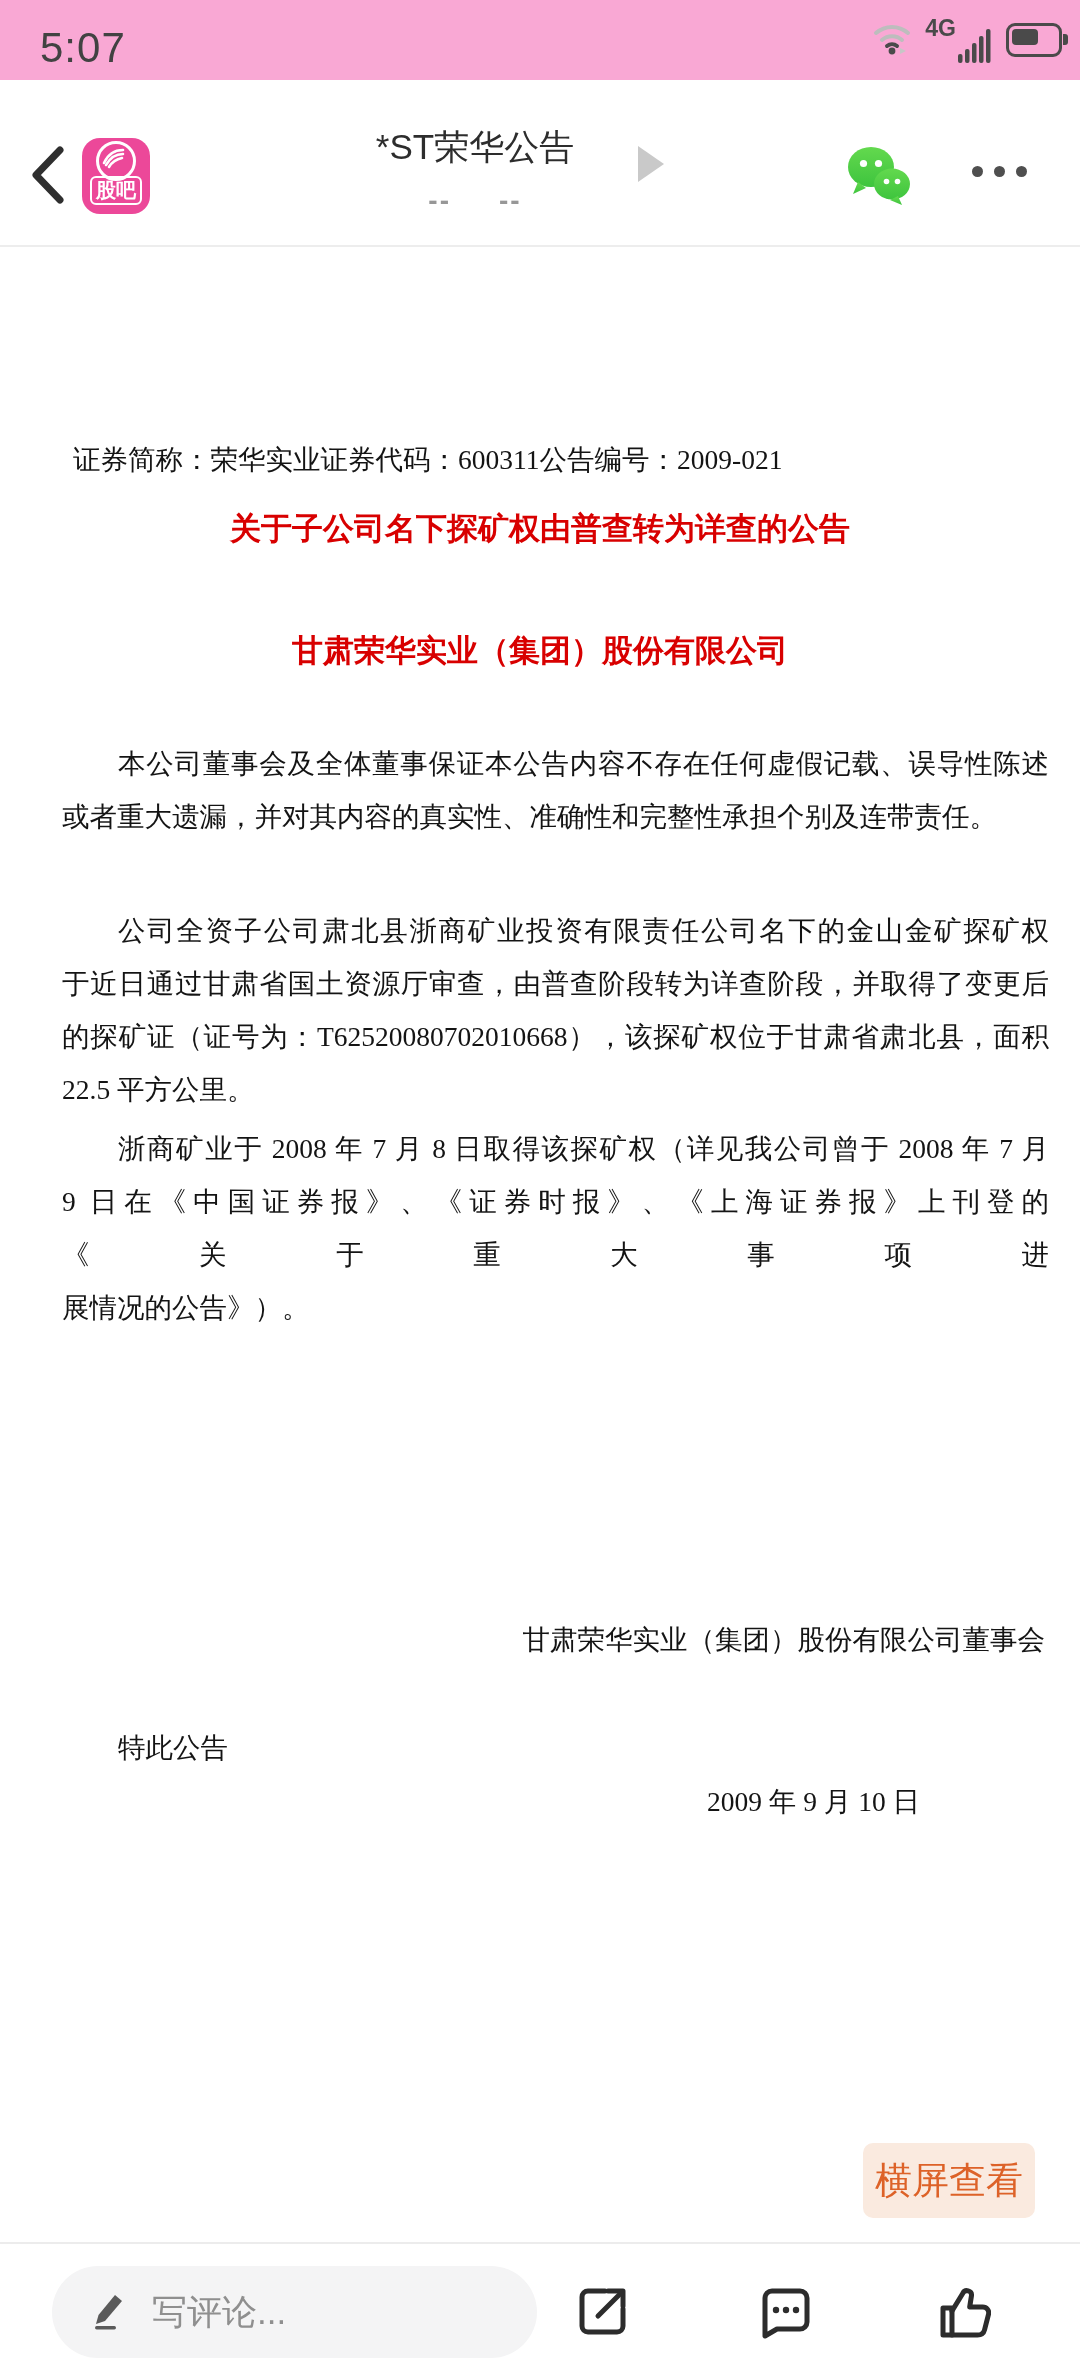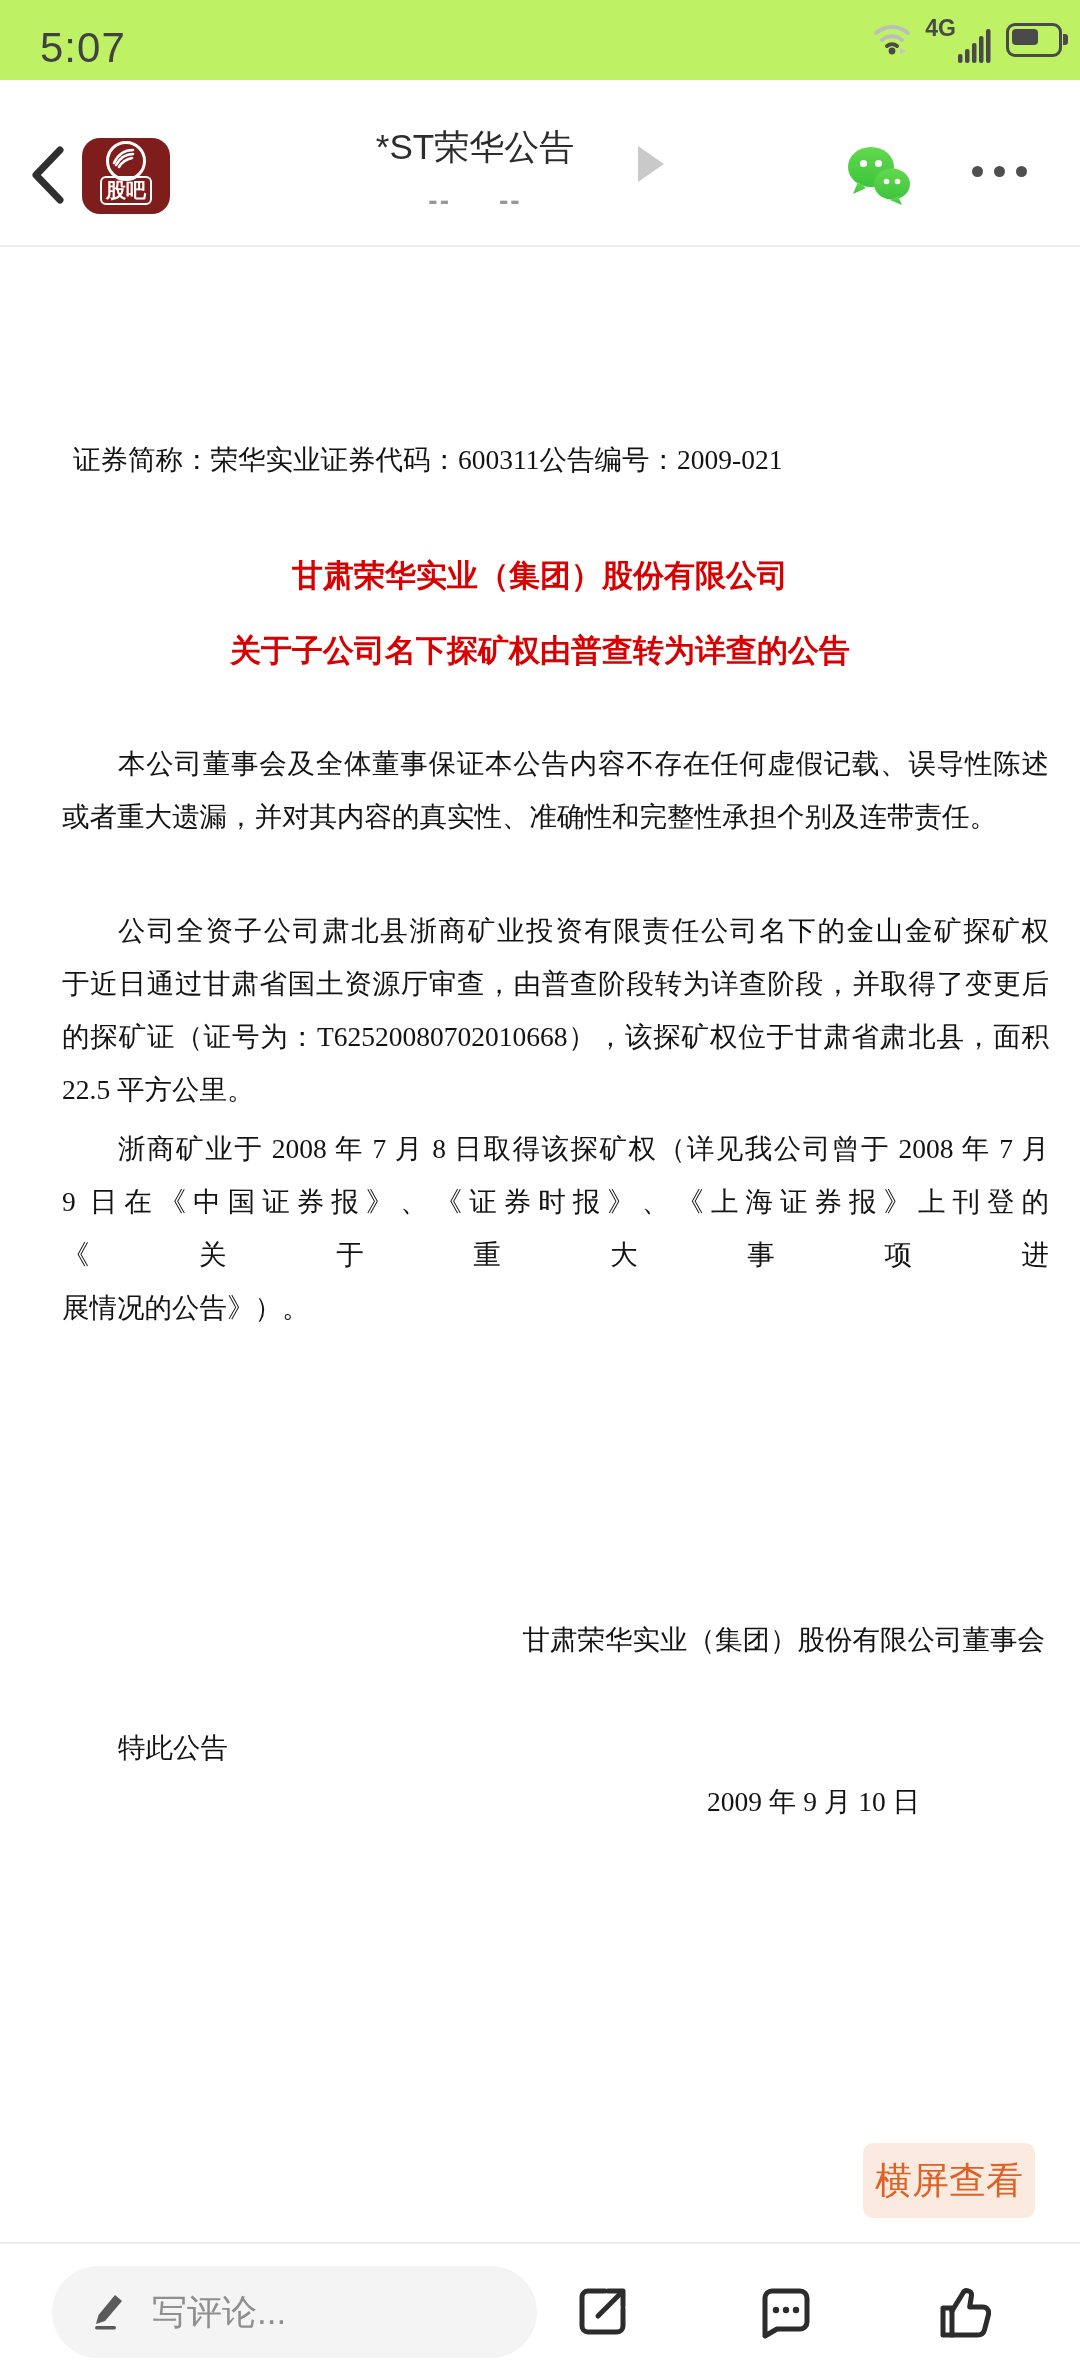--- a/index.html
+++ b/index.html
@@ -1,32 +1,32 @@
 <!DOCTYPE html>
 <html><head>
 <meta charset="utf-8">
 <style>
   html,body{margin:0;padding:0;}
   body{width:1080px;height:2376px;position:relative;background:#fff;overflow:hidden;
        font-family:"Liberation Sans",sans-serif;}
 
   
-  .status-bar{position:absolute;top:0;left:0;width:1080px;height:80px;background:#bef264;text-align:center;}
+  .status-bar{position:absolute;top:0;left:0;width:1080px;height:80px;background:#f9a8d4;text-align:center;}
   .sb-time{position:absolute;left:40px;top:24px;font-size:42px;color:#424242;font-weight:500;letter-spacing:1px;}
   .sb-right{position:absolute;right:18px;top:0;height:80px;display:flex;align-items:center;gap:12px;}
   .sb-signal{display:flex;align-items:flex-end;gap:2px;}
   .sb-4g{font-size:23px;font-weight:bold;color:#4a4a4a;line-height:1;margin-bottom:24px;}
   .battery{position:relative;width:50px;height:28px;border:3px solid #4a4a4a;border-radius:9px;}
   .battery-fill{position:absolute;left:3px;top:3px;width:26px;height:16px;background:#4a4a4a;border-radius:4px;}
   .battery-nub{position:absolute;right:-9px;top:8px;width:5px;height:11px;background:#4a4a4a;border-radius:0 3px 3px 0;}
 
   
   .header{position:absolute;top:80px;left:0;width:1080px;height:165px;background:#fff;border-bottom:2px solid #ededed;}
   .back-btn{position:absolute;left:26px;top:64px;width:44px;height:62px;cursor:pointer;}
-  .app-icon{position:absolute;left:82px;top:58px;width:88px;height:76px;background:#7f1d1d;border-radius:18px;}
+  .app-icon{position:absolute;left:82px;top:58px;width:68px;height:76px;background:#ec4899;border-radius:18px;}
   .app-icon .ring{position:absolute;left:50%;top:3px;transform:translateX(-50%);width:34px;height:34px;
                   border:3px solid #fff;border-radius:50%;}
   .app-icon .badge{position:absolute;left:50%;bottom:9px;transform:translateX(-50%);
                    color:#fff;font-size:20px;font-weight:bold;border:2px solid #fff;border-radius:6px;
                    padding:1px 4px;white-space:nowrap;line-height:1.15;}
   .title-wrap{position:absolute;left:332px;top:44px;width:286px;text-align:center;}
   .page-title{font-size:35px;color:#2d2d2d;font-weight:500;white-space:nowrap;}
   .title-tri{position:absolute;right:-46px;top:22px;width:0;height:0;
              border-left:26px solid #c9c9c9;border-top:18px solid transparent;border-bottom:18px solid transparent;}
   .quote-row{margin-top:14px;display:flex;justify-content:center;gap:48px;color:#979797;font-size:28px;font-weight:bold;letter-spacing:2px;}
@@ -151,22 +151,22 @@
       <i></i>
     </div>
 </div>
 
 <div class="doc">
   <div class="meta-line">
     <span>证券简称：荣华实业</span>
     <span>证券代码：600311</span>
     <span>公告编号：2009-021</span>
   </div>
+  <div class="doc-title t2" style="color:#d80000;">关于子公司名下探矿权由普查转为详查的公告</div>
   <div class="doc-title t1" style="color:#d80000;">甘肃荣华实业（集团）股份有限公司</div>
-  <div class="doc-title t2" style="color:#d80000;">关于子公司名下探矿权由普查转为详查的公告</div>
 
   <div>
       <div class="para para0">
         <div class="line doc-text just ind">本公司董事会及全体董事保证本公告内容不存在任何虚假记载、误导性陈述</div>
         <div class="line doc-text">或者重大遗漏，并对其内容的真实性、准确性和完整性承担个别及连带责任。</div>
       </div>
       <div class="para para1">
         <div class="line doc-text just ind">公司全资子公司肃北县浙商矿业投资有限责任公司名下的金山金矿探矿权</div>
         <div class="line doc-text just">于近日通过甘肃省国土资源厅审查，由普查阶段转为详查阶段，并取得了变更后</div>
         <div class="line doc-text just">的探矿证（证号为：T62520080702010668），该探矿权位于甘肃省肃北县，面积</div>

